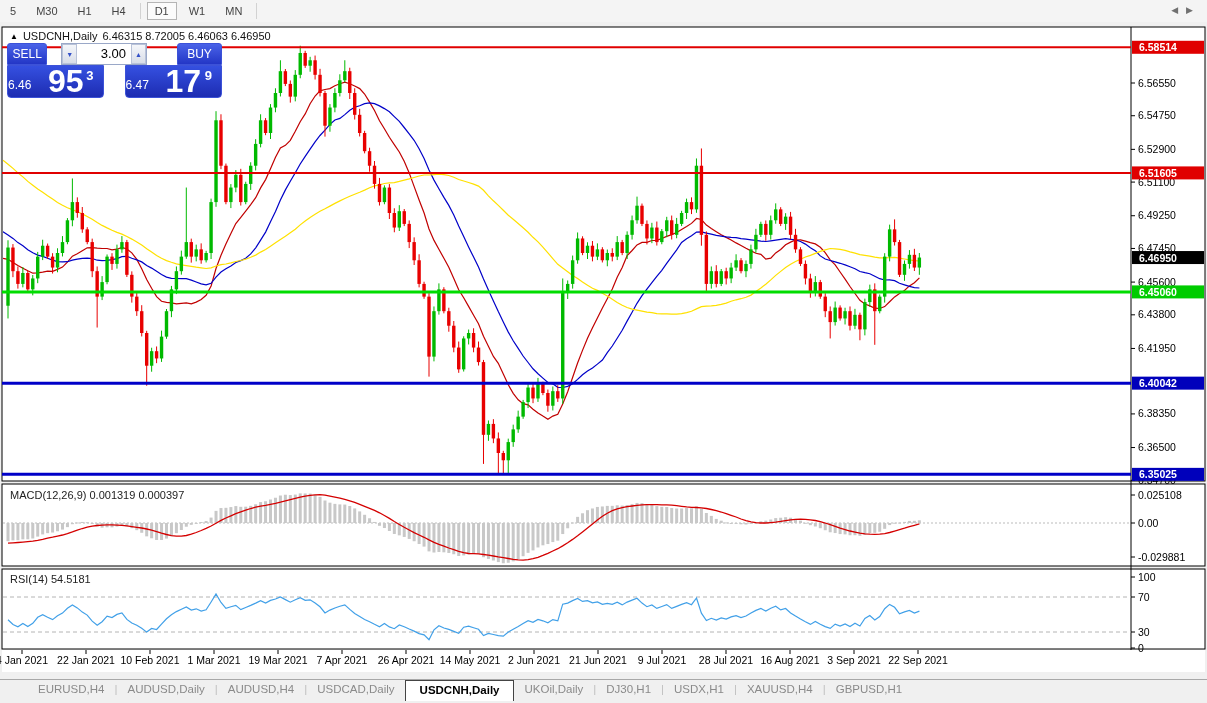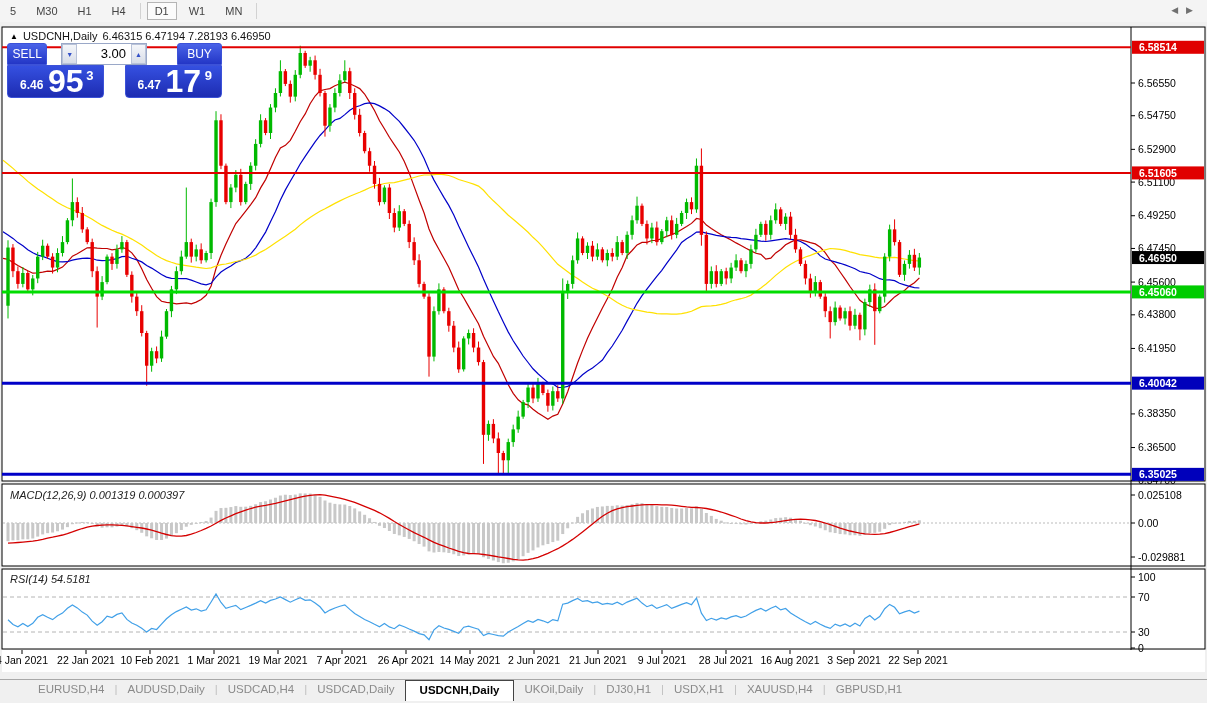--- a/index.html
+++ b/index.html
@@ -16,40 +16,40 @@
 
   
   #chart-svg { position:absolute; left:0; top:0; }
 
   
   #chart-title { position:absolute; left:10px; top:30px; font-size:11px; color:#111;
     display:flex; align-items:center; gap:5px; }
   #chart-title .tri { font-size:8px; color:#000; }
 
   
-  .ind-label { position:absolute; left:10px; font-size:11px; color:#222;font-style:italic; }
+  .ind-label { position:absolute; left:10px; font-size:11px; color:#222; }
 
   
   #trade-panel { position:absolute; left:7px; top:43px; width:215px; }
   #tp-row1 { display:flex; height:22px;gap:12px; }
   .tp-btn { background:linear-gradient(#4a63e8,#2336c6); color:#fff; font-size:12px;
     text-align:center; line-height:21px; border:1px solid #3c52d8; cursor:pointer; }
   #sell-btn { width:50px; border-radius:3px 3px 0 0; }
   #buy-btn  { width:56px; border-radius:3px 3px 0 0; margin-left:2px; }
   #lot-box { display:flex; width:107px; margin-left:2px; margin-right:16px;
     border:1px solid #9aa8c8; background:#fff; }
   .spin-btn { width:15px; background:linear-gradient(#f4f6fa,#d8dde8); color:#3350c8;
     font-size:7px; text-align:center; line-height:20px; border:1px solid #b8c2d8; cursor:pointer; }
   #lot-value { flex:1; font-size:13px; color:#000; text-align:right; padding:2px 5px 0 0; }
   #tp-row2 { display:flex; margin-top:0px; }
   .price-pad { position:relative; height:33px; background:linear-gradient(#3550e0,#1d2cb2);
     border:1px solid #3c52d8; border-radius:0 0 4px 4px; color:#fff; }
   #bid-pad { width:104px; }
   #ask-pad { width:105px; margin-left:21px; }
-  .pp-small { position:absolute; left:12px; bottom:5px; font-size:12px; font-weight:bold; }
+  .pp-small { position:absolute; left:0; bottom:5px; font-size:12px; font-weight:normal; }
   .pp-big { position:absolute; left:40px; bottom:-1px; font-size:32px; font-weight:bold; line-height:33px; }
   .pp-sup { position:absolute; right:9px; top:2px; font-size:13px; font-weight:bold; }
 
   
   #tab-bar { position:absolute; left:0; top:679px; width:1207px; height:22px;
     background:#f0f0f0; border-top:1px solid #a8a8a8; display:flex; 
     font-size:11.5px; padding-left:28px; }
   .tab { color:#8a8a8a; padding:3px 10px; cursor:pointer; white-space:nowrap; }
   .tab-sep { color:#c0c0c0; padding:3px 0; }
   .tab.active { background:#fff; color:#000; font-weight:bold;
@@ -743,21 +743,21 @@
       <text x="790" y="664" font-size="10.5" fill="#000" text-anchor="middle">16 Aug 2021</text>
       <line x1="854" y1="650" x2="854" y2="654" stroke="#000"></line>
       <text x="854" y="664" font-size="10.5" fill="#000" text-anchor="middle">3 Sep 2021</text>
       <line x1="918" y1="650" x2="918" y2="654" stroke="#000"></line>
       <text x="918" y="664" font-size="10.5" fill="#000" text-anchor="middle">22 Sep 2021</text>
     </svg>
 
   <div id="chart-title">
     <span class="tri">▲</span>
     <span>USDCNH,Daily</span>
-    <span>6.46315 6.47194 7.28193 6.46950</span>
+    <span>6.46315 8.72005 6.46063 6.46950</span>
   </div>
 
   <div class="ind-label" style="top:489px">MACD(12,26,9) 0.001319 0.000397</div>
   <div class="ind-label" style="top:573px">RSI(14) 54.5181</div>
 
   <div id="trade-panel">
     <div id="tp-row1">
       <div id="sell-btn" class="tp-btn">SELL</div>
       <div id="lot-box">
         <div class="spin-btn">▼</div>
@@ -778,21 +778,21 @@
         <span class="pp-sup">9</span>
       </div>
     </div>
   </div>
 
   <div id="tab-bar">
       <span class="tab">EURUSD,H4</span>
       <span class="tab-sep">|</span>
       <span class="tab">AUDUSD,Daily</span>
       <span class="tab-sep">|</span>
-      <span class="tab">USDCAD,H4</span>
+      <span class="tab">AUDUSD,H4</span>
       <span class="tab-sep">|</span>
       <span class="tab">USDCAD,Daily</span>
       <span class="tab active">USDCNH,Daily</span>
       <span class="tab">UKOil,Daily</span>
       <span class="tab-sep">|</span>
       <span class="tab">DJ30,H1</span>
       <span class="tab-sep">|</span>
       <span class="tab">USDX,H1</span>
       <span class="tab-sep">|</span>
       <span class="tab">XAUUSD,H4</span>

